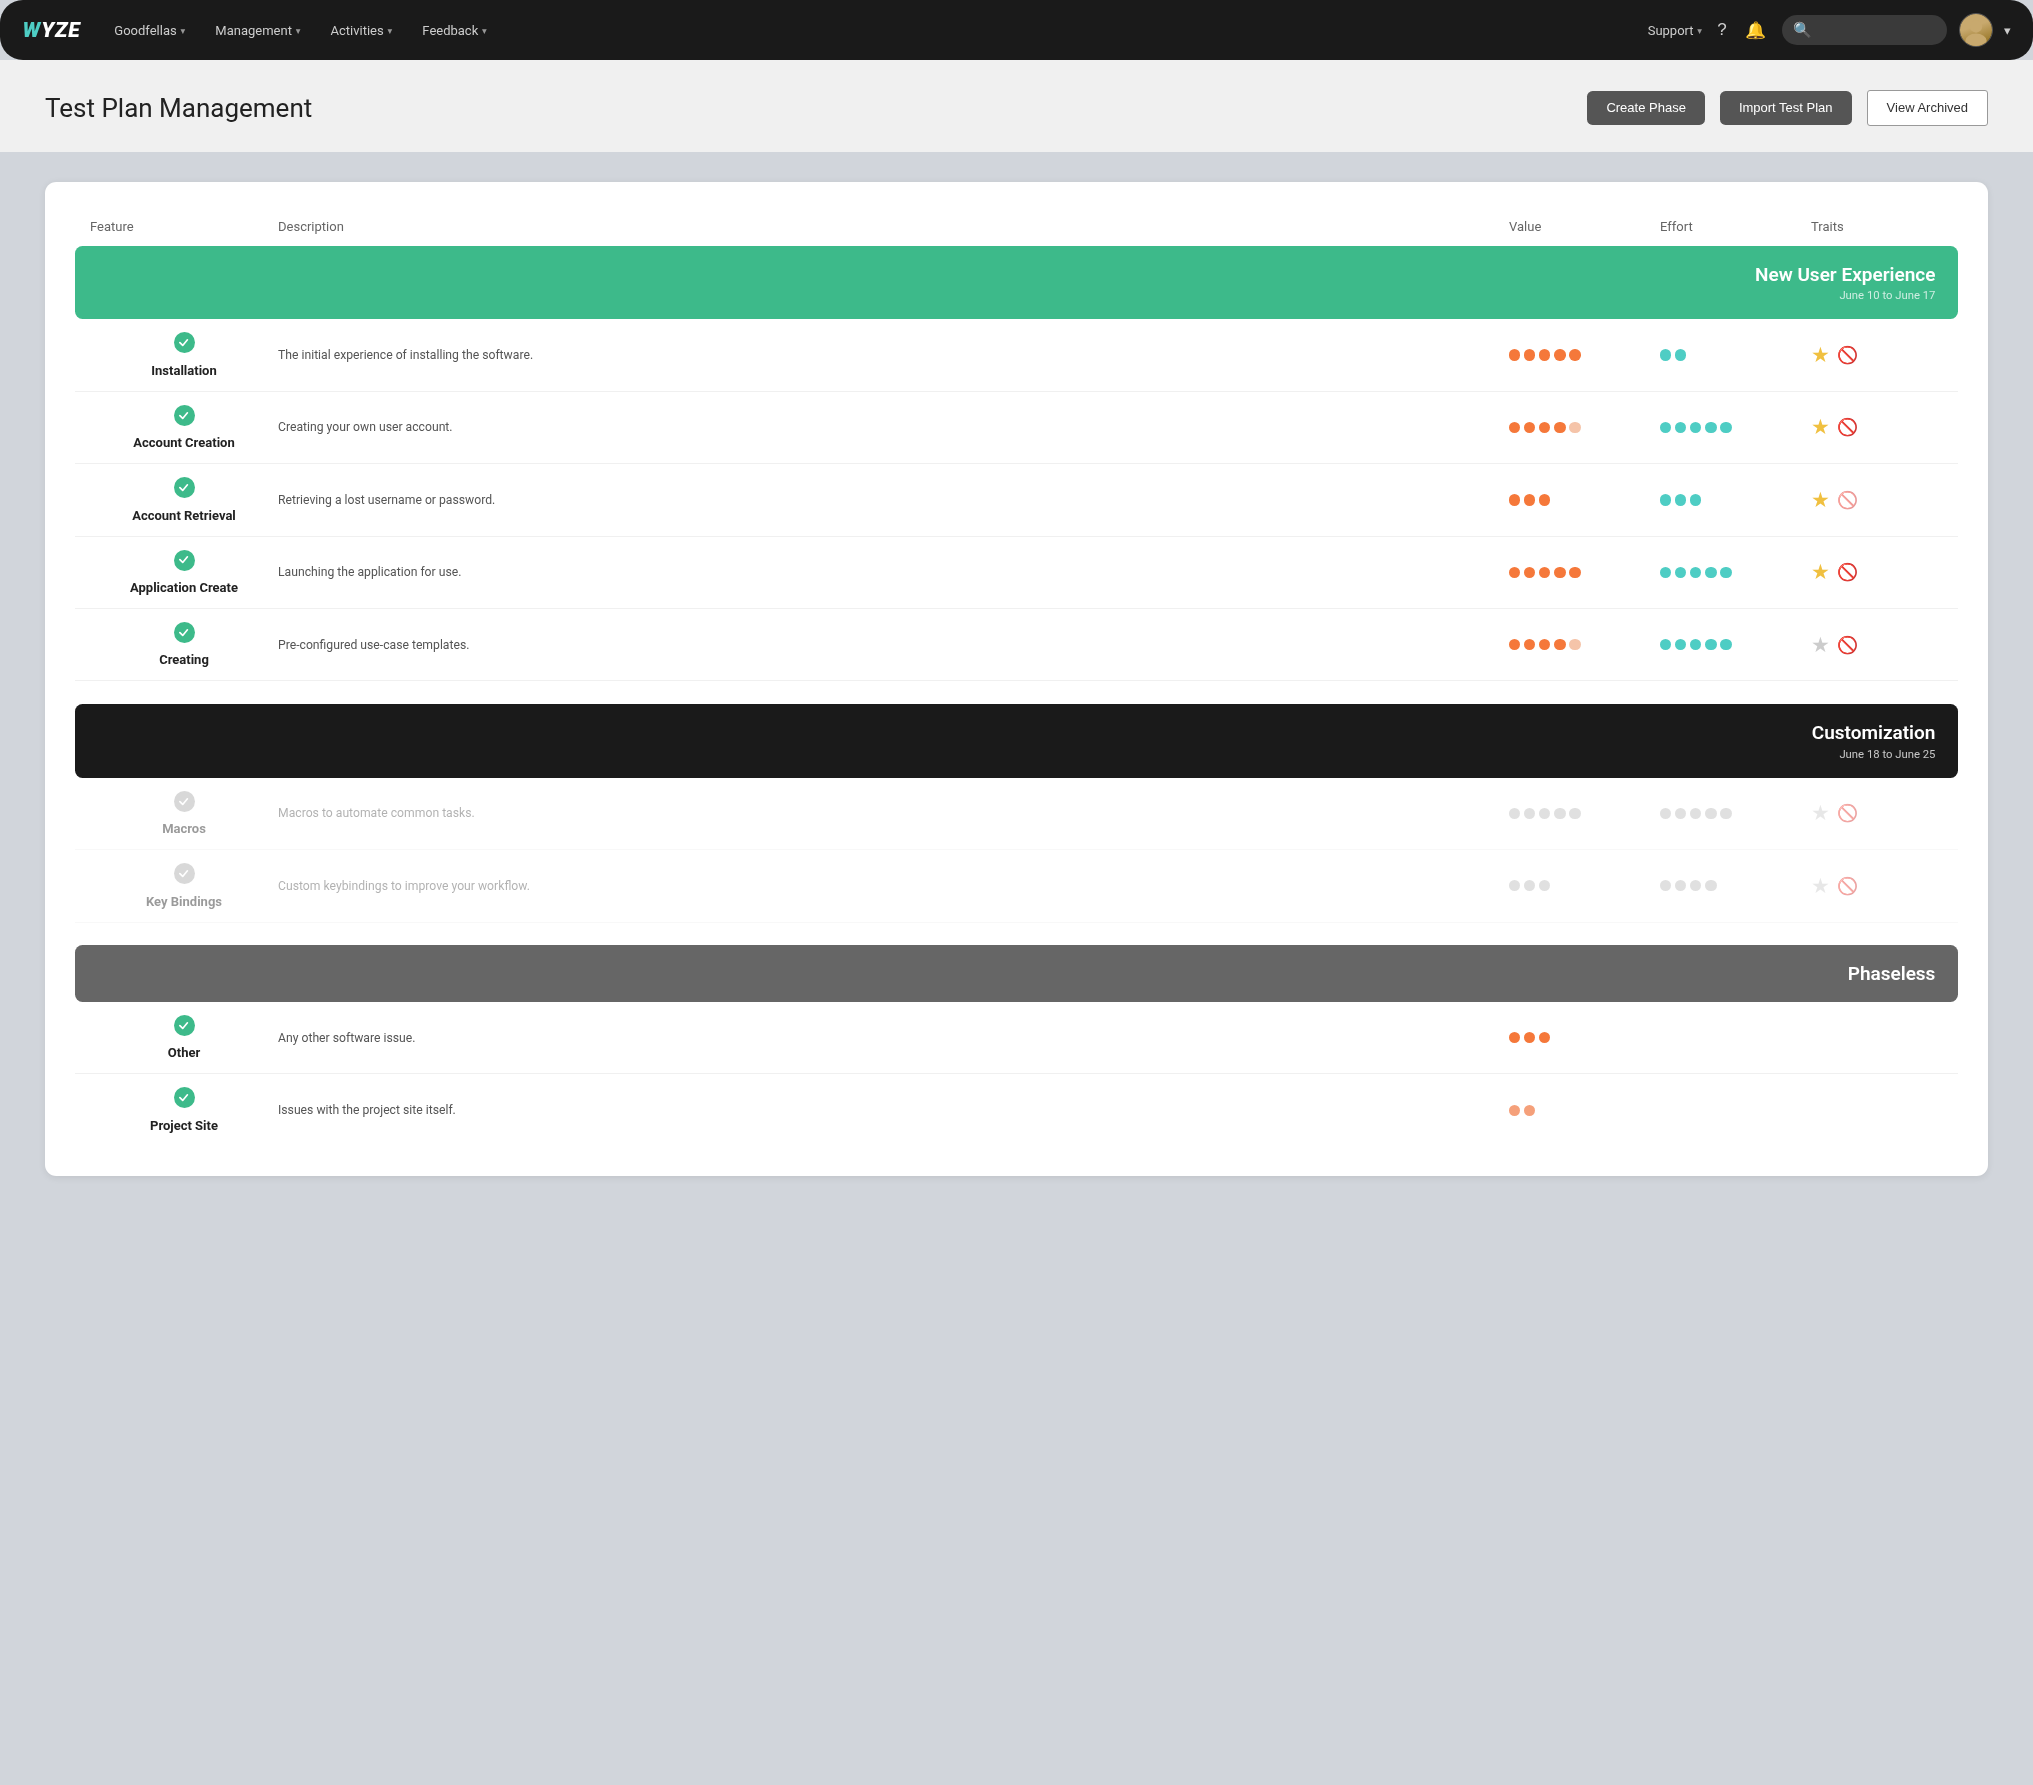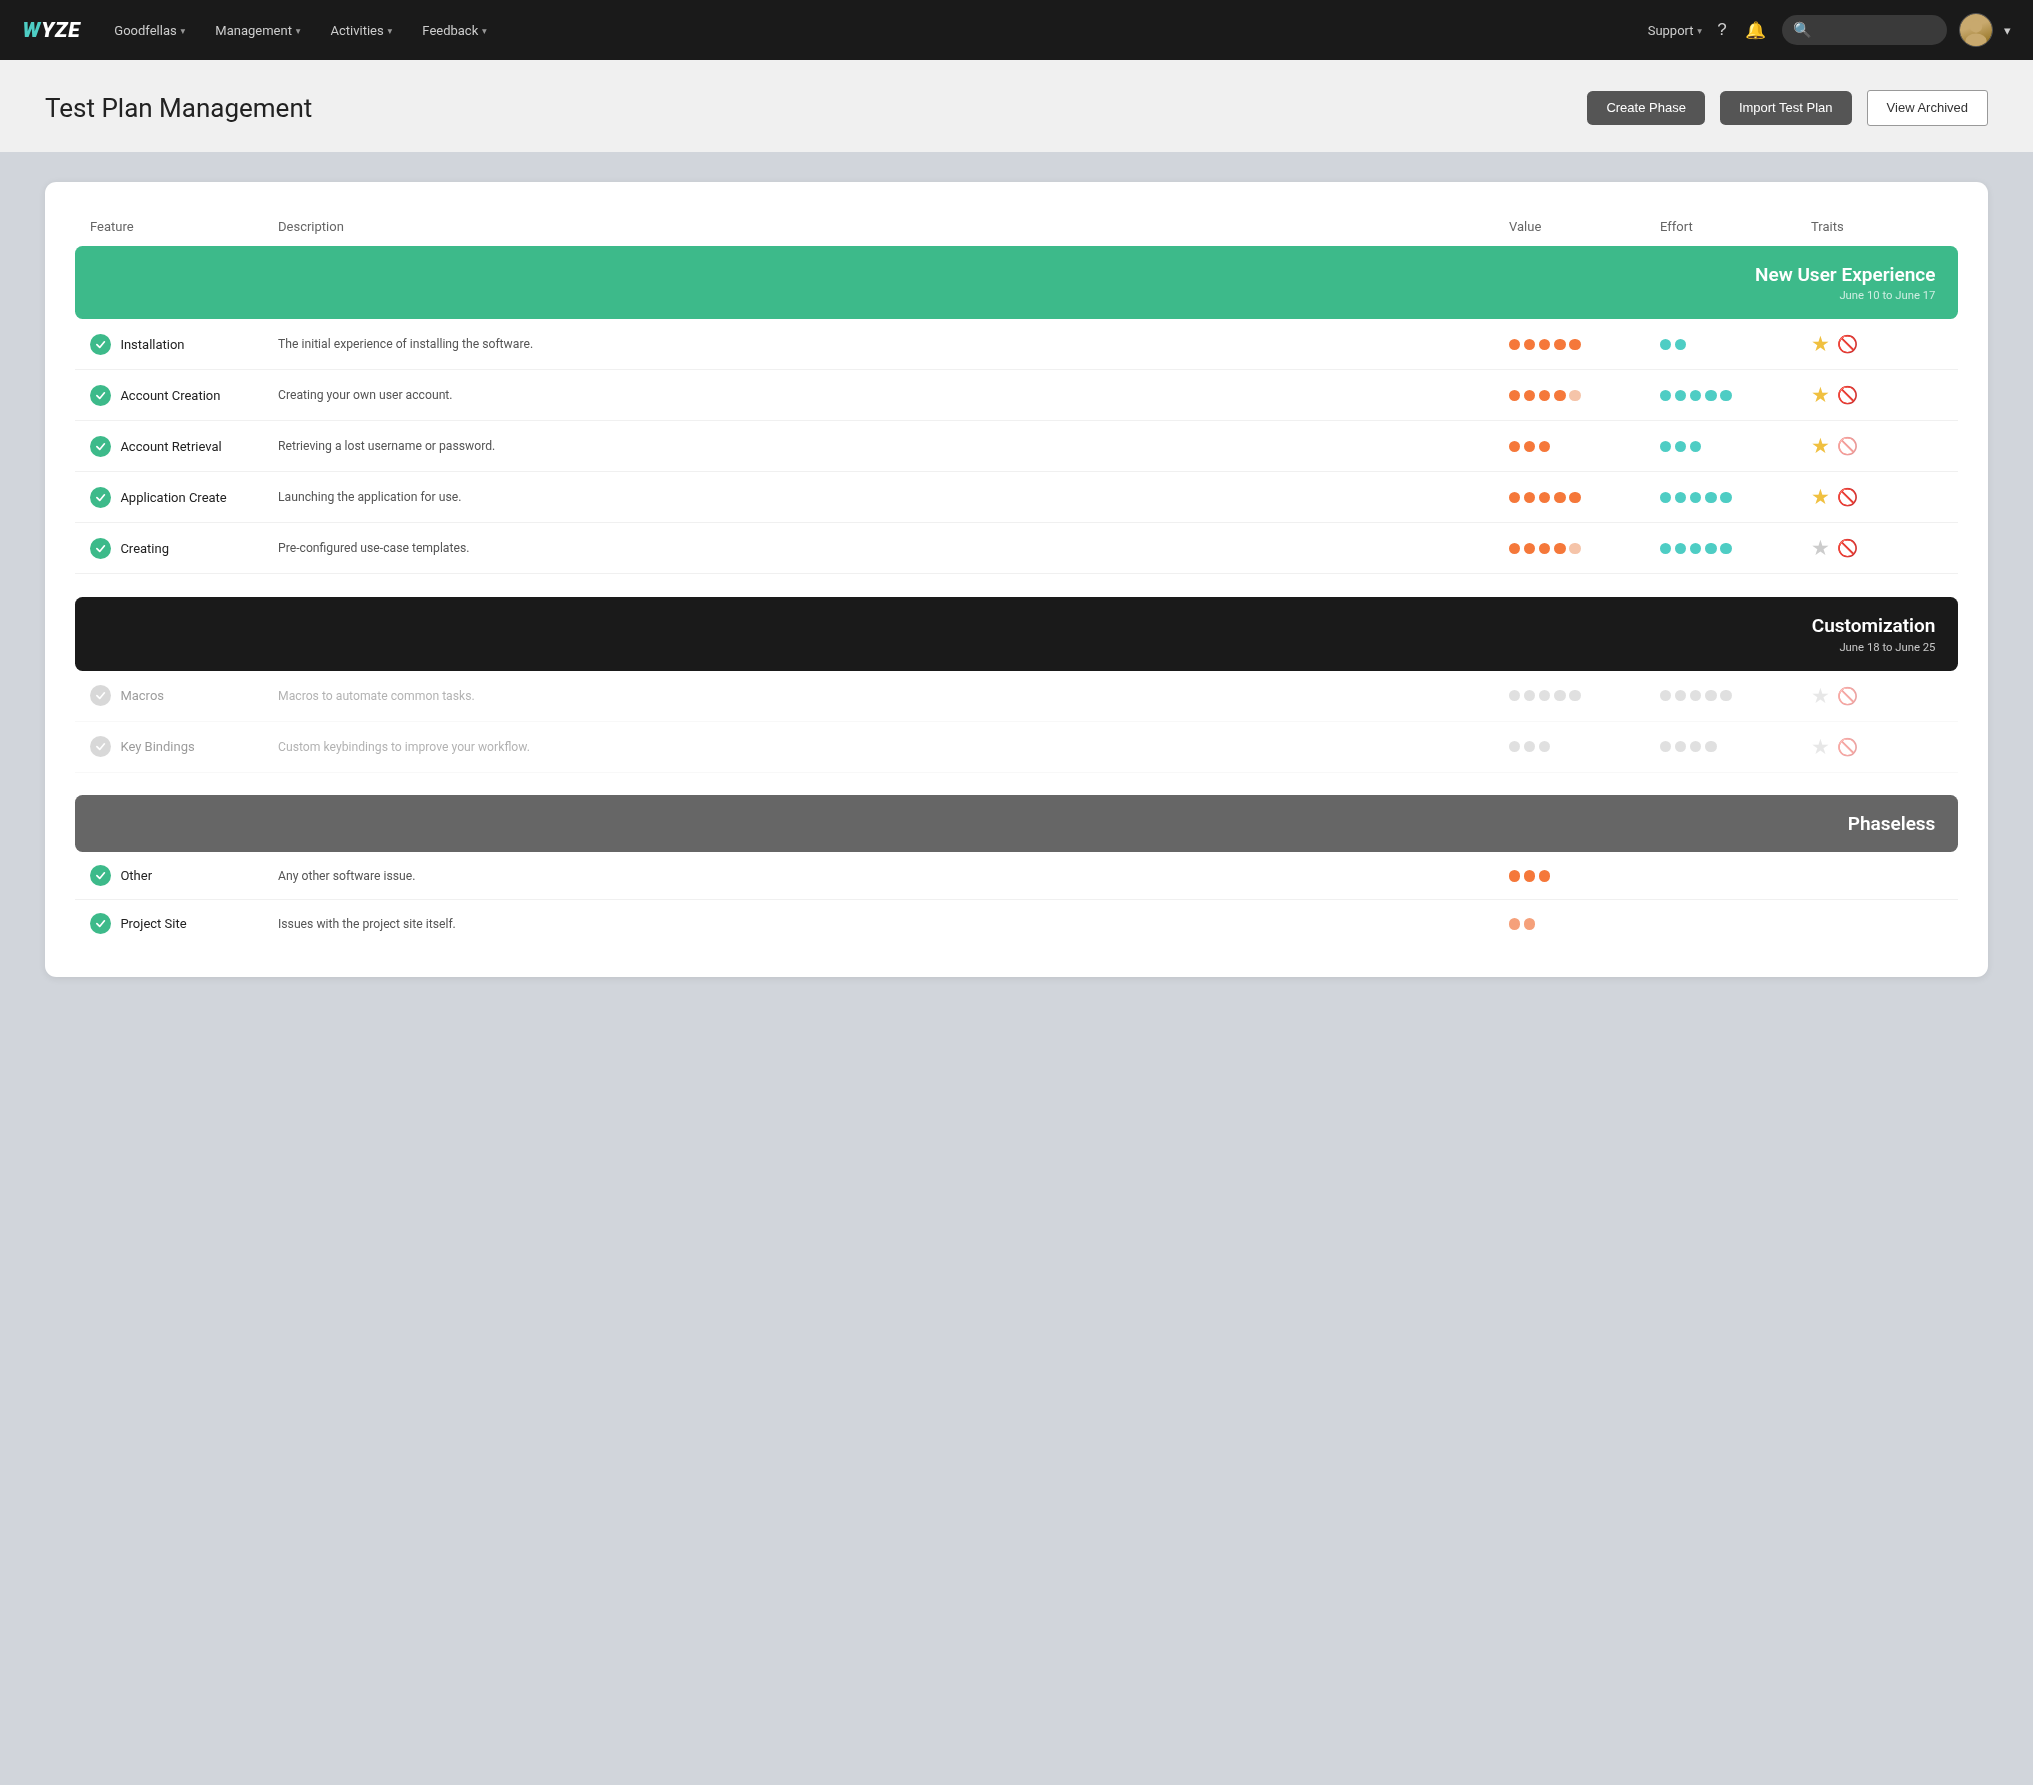--- a/index.html
+++ b/index.html
@@ -6,20 +6,21 @@
     body { font-family: -apple-system, BlinkMacSystemFont, 'Segoe UI', Roboto, sans-serif; background: #d1d5db; min-height: 100vh; }
 
     
     .navbar {
       background: #1a1a1a;
       display: flex;
       align-items: center;
       height: 60px;
       padding: 0 22.6px;
       gap: 7.5px;
+      border-radius: 23px;
     }
     .nav-logo {
       color: white;
       font-weight: 900;
       font-size: 21px;
       letter-spacing: 0.9px;
       margin-right: 15px;
       font-style: italic;
     }
     .nav-logo span { color: #4ecdc4; }
@@ -191,21 +192,22 @@
     }
     .feature-row:last-child { border-bottom: none; }
     .feature-row.dimmed { opacity: 0.45; }
 
     .feature-name {
       display: flex;
       align-items: center;
       gap: 9.4px;
       font-size: 13px;
       color: #222;
-      font-weight: 400;
+      font-weight: 700;
+      flex-direction: column;
     }
     .feature-desc {
       font-size: 12.2px;
       color: #555;
     }
     .feature-dots {
       display: flex;
       gap: 3.8px;
       align-items: center;
     }

